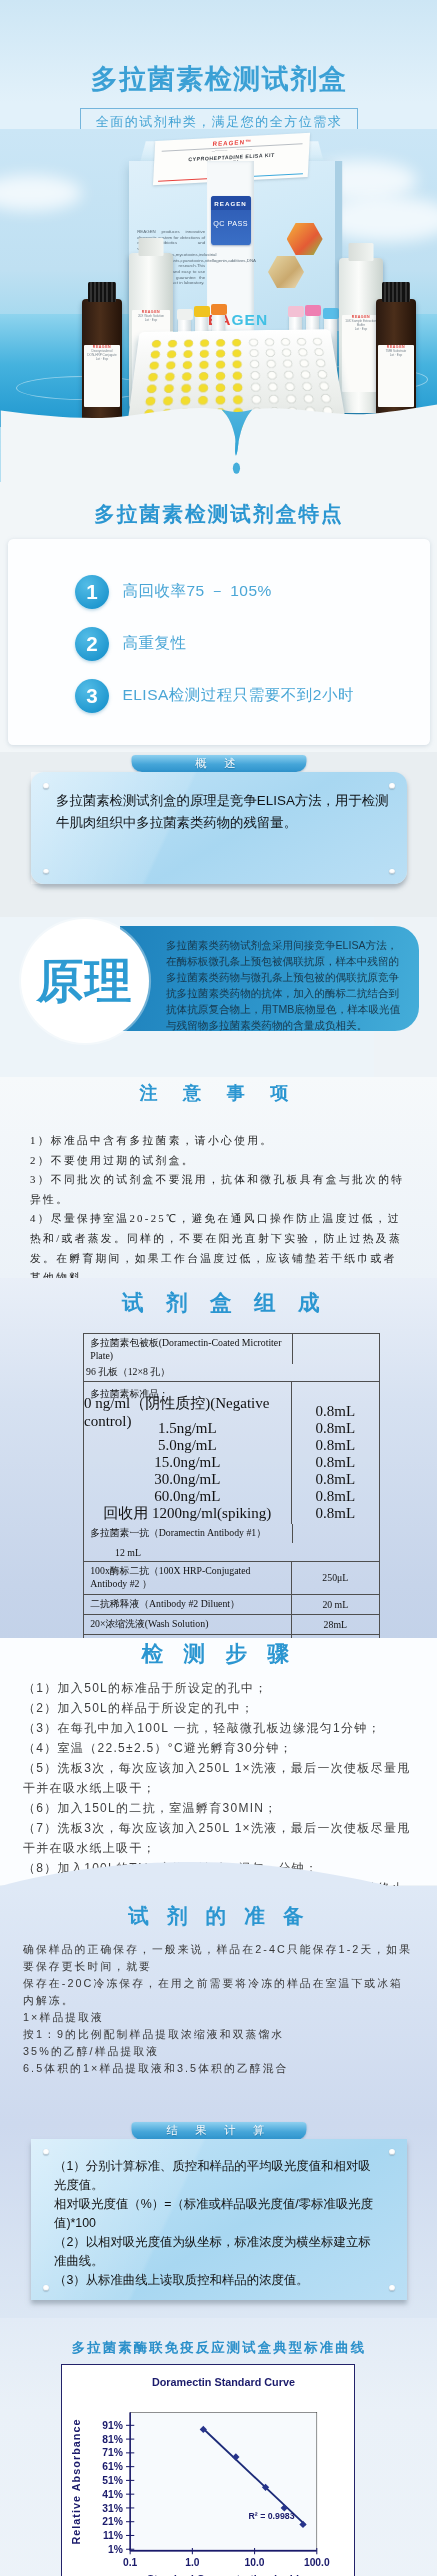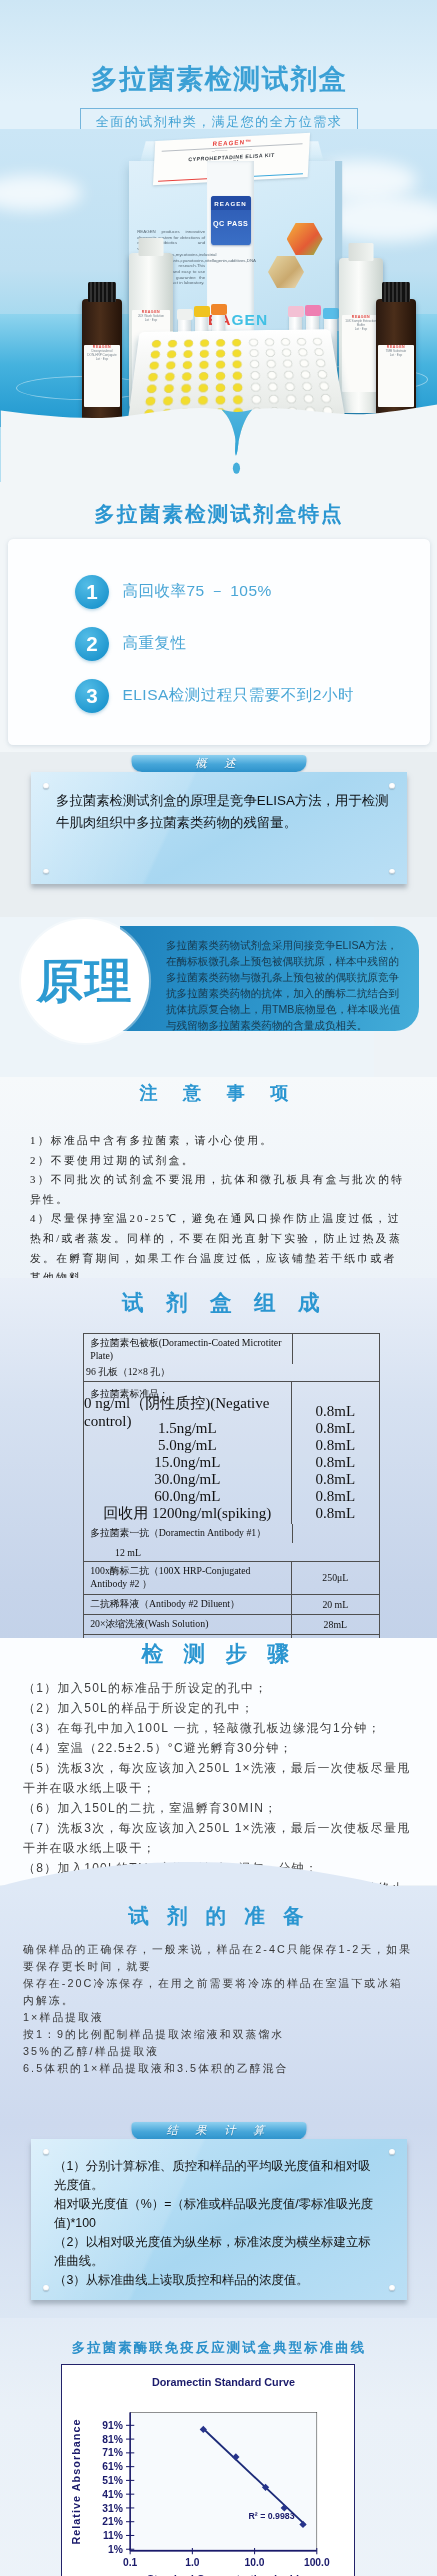--- a/index.html
+++ b/index.html
@@ -41,21 +41,21 @@
   #kit-label-accent{position:relative;height:1.5px;margin:1px 5.2px 0;}
   #kit-label-accent .red{position:absolute;left:0;width:40%;height:1px;background:#e8413c;}
   #kit-label-accent .blue{position:absolute;right:0;width:40%;height:1px;background:#3aa8dc;}
   #kit-strip{position:absolute;left:78px;top:0;width:47px;height:170px;background:#f6f9fa;
              box-shadow:inset -2.1px 0 3.1px rgba(120,150,170,.25);}
   #kit-seal{position:absolute;left:3.6px;top:35px;width:40px;height:49px;border-radius:3.1px;
             background:linear-gradient(180deg,#2c59b2 0%,#3a6fc6 100%);overflow:hidden;
             box-shadow:0 1px 2.1px rgba(30,60,120,.4);}
   #kit-seal-band{background:#244da5;color:#fff;font-size:6.2px;font-weight:bold;letter-spacing:1px;
                  text-align:center;padding:3.6px 0;}
-  #kit-seal-qc{color:#fff;font-size:7.2px;font-weight:bold;text-align:center;margin-top:9.3px;letter-spacing:0.5px;}
+  #kit-seal-qc{color:#fff;font-size:7.2px;font-weight:normal;text-align:center;margin-top:9.3px;letter-spacing:0.5px;}
   #kit-desc{position:absolute;left:8.2px;top:68px;width:68px;font-size:4.4px;line-height:5.7px;
             color:#5a6b77;text-align:justify;}
   .hexa{position:absolute;width:36px;height:32px;clip-path:polygon(25% 0,75% 0,100% 50%,75% 100%,25% 100%,0 50%);}
   #hex1{right:12.4px;top:62px;background:linear-gradient(135deg,#f5b13c,#e45b35 60%,#8bc34a);}
   #hex2{right:31px;top:95px;background:linear-gradient(135deg,#e8d9a8,#caa96e 60%,#f0e3c0);}
   #kit-front-brand{position:absolute;left:0;width:100%;top:150px;text-align:center;
                    font-size:15.5px;font-weight:bold;letter-spacing:1px;}
   #kit-front-brand .re{color:#e8413c;} #kit-front-brand .gen{color:#41c0e4;}
 
   
@@ -94,32 +94,32 @@
             background:radial-gradient(circle at 35% 30%,#53bce6,#1f97cf 75%);
             color:#fff;font-size:20.6px;font-weight:bold;display:flex;align-items:center;justify-content:center;
             box-shadow:0 1.5px 3.1px rgba(60,140,180,.35);}
   .feat-text{margin-left:13.4px;font-size:15.5px;color:#4aa6d6;letter-spacing:0.5px;}
 
   
   .panel-tab{position:absolute;left:50%;transform:translateX(-50%);width:175px;height:17.5px;
              background:linear-gradient(180deg,#8ed0f0 0%,#45a5d8 55%,#2e93cc 100%);
              border-radius:4.1px 4.1px 10.3px 10.3px;display:flex;align-items:center;justify-content:center;
              color:#fff;font-size:11.3px;letter-spacing:7.2px;text-shadow:0 0.5px 1px rgba(20,80,120,.5);
-             box-shadow:0 1px 2.1px rgba(70,120,160,.4);font-style:italic;}
+             box-shadow:0 1px 2.1px rgba(70,120,160,.4);}
   .panel-body{position:absolute;left:31px;width:376px;
               background:linear-gradient(150deg,#c6e6f9 0%,#a8d7f1 55%,#badff5 100%);
               box-shadow:0 3.6px 4.6px rgba(110,125,140,.5);}
   .panel-body::before{content:"";position:absolute;inset:0;
               background:linear-gradient(115deg,rgba(255,255,255,.4) 0%,rgba(255,255,255,.12) 38%,transparent 39%);}
   .screw{position:absolute;width:5.7px;height:5.7px;border-radius:50%;background:#fff;
          box-shadow:inset 0 -1px 1px rgba(130,160,180,.6),0 0.5px 1px rgba(90,120,140,.5);}
 
   #overview{left:0;top:752px;width:438px;height:165px;background:#e9eef1;}
   #overview-tab{top:2.6px;}
-  #overview-body{top:19.6px;height:112px;}
+  #overview-body{top:19.6px;height:112px;border-radius:13px;}
   #overview-text{position:relative;padding:18.5px 0 0 25px;font-size:13.4px;line-height:21.6px;
                  color:#101418;font-weight:500;}
 
   
   #principle{left:0;top:917px;width:374px;height:160px;background:#edf4f9;}
   #principle-rect{position:absolute;left:120px;top:9.3px;width:299px;height:105px;
                   border-radius:0 24px 24px 0;background:linear-gradient(100deg,#1e82bd 0%,#2f97cc 55%,#44add9 100%);}
   #principle-text{padding:10.3px 13.4px 0 46px;font-size:10.6px;line-height:16px;color:#17384d;}
   #principle-circle{position:absolute;left:20.6px;top:2.1px;width:128px;height:124px;border-radius:50%;
                     background:#fff;display:flex;align-items:center;justify-content:center;

